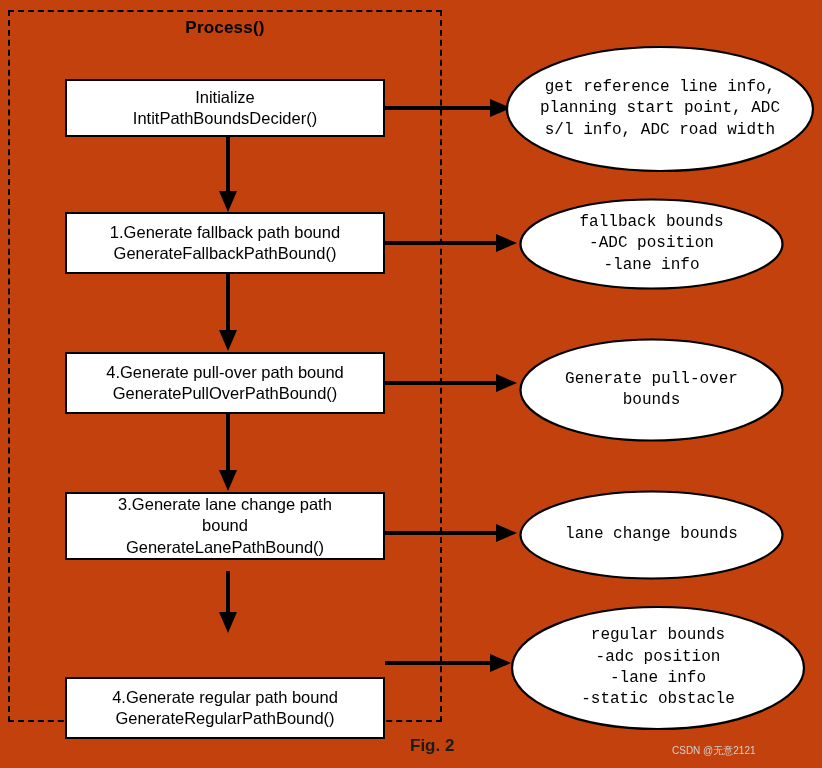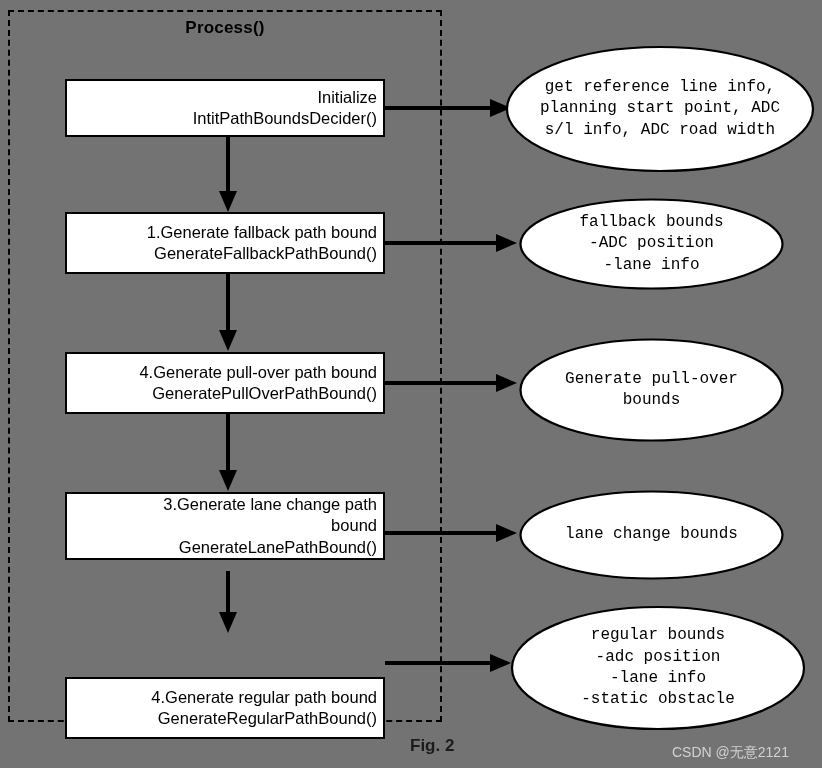--- a/index.html
+++ b/index.html
@@ -8,21 +8,21 @@
     background: #ffffff;
   }
   body {
     font-family: "Liberation Sans", sans-serif;
     color: #000000;
   }
   #canvas {
     position: relative;
     width: 822px;
     height: 768px;
-    background: #737373;
+    background: #c2410c;
     overflow: hidden;
   }
   
   .process-group {
     position: absolute;
     left: 8px;
     top: 10px;
     width: 434px;
     height: 712px;
     border: 2px dashed #000000;
@@ -39,21 +39,21 @@
     letter-spacing: 0.2px;
   }
   
   .proc-box {
     position: absolute;
     border: 2px solid #000000;
     background: #ffffff;
     box-sizing: border-box;
     display: flex;
     flex-direction: column;
-    align-items: flex-end;
+    align-items: center;
     justify-content: center;
     text-align: center;
     font-size: 16.5px;
     line-height: 1.28;
     padding: 2px 6px;
   }
   .proc-box .ln { display: block; white-space: nowrap; }
   
   .bubble {
     position: absolute;
@@ -88,21 +88,21 @@
     left: 410px;
     top: 736px;
     font-size: 17px;
     font-weight: bold;
     color: #1c1c1c;
   }
   .watermark {
     position: absolute;
     left: 672px;
     top: 744px;
-    font-size: 14px;
+    font-size: 10px;
     color: #d2d2d2;
     white-space: nowrap;
   }
 </style>
 </head>
 <body>
 
 <div id="canvas">
 
   <div class="process-group"></div>

